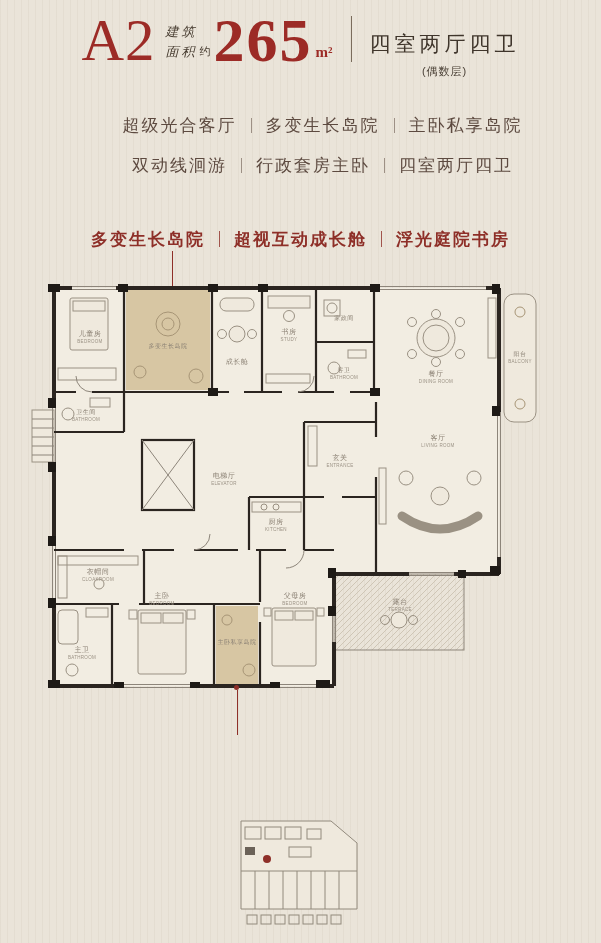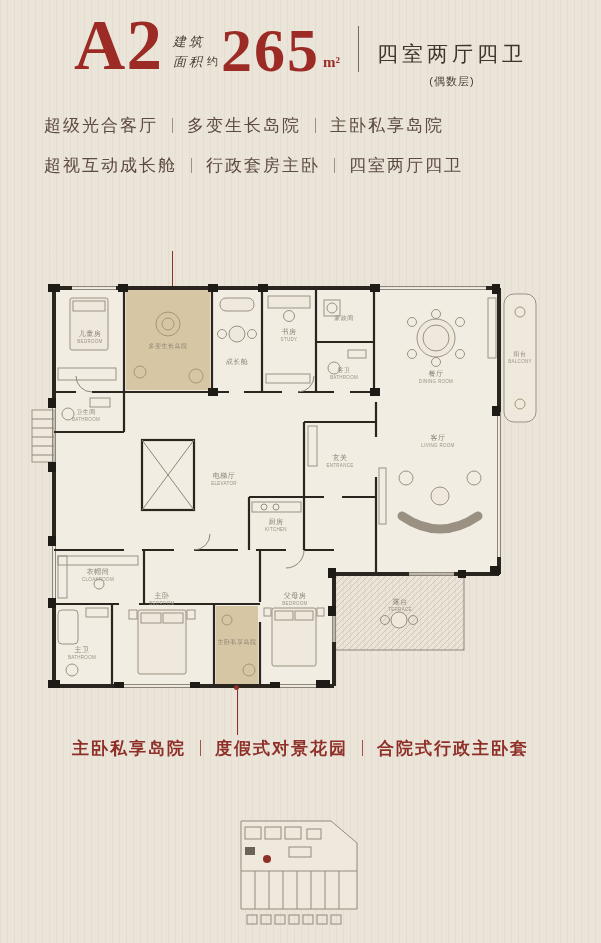--- a/index.html
+++ b/index.html
@@ -4,31 +4,31 @@
 <style>
   html,body{margin:0;padding:0;}
   .page{
     position:relative;width:601px;height:943px;overflow:hidden;
     background:#eae4d9;
     background-image:repeating-linear-gradient(90deg, rgba(120,100,70,.055) 0 1px, transparent 1px 7px);
     font-family:"Liberation Sans","DejaVu Sans",sans-serif;color:#443a30;
   }
   
   .header{position:absolute;top:16px;left:0;right:0;display:flex;justify-content:center;align-items:flex-end;}
-  .unit{font-family:"Liberation Serif","DejaVu Serif",serif;font-weight:700;font-size:71px;line-height:.82;color:var(--red,#9c2b26);letter-spacing:1px;text-align:right;}
+  .unit{font-family:"Liberation Serif","DejaVu Serif",serif;font-weight:400;font-size:59px;line-height:.82;color:var(--red,#9c2b26);letter-spacing:1px;text-align:right;}
   .arealab{display:flex;flex-direction:column;margin:0 2px 3px 10px;font-size:13px;letter-spacing:3px;line-height:1.5;color:#463b2f;font-style:italic;}
   .approx{font-size:11px;color:#463b2f;margin:0 2px 5px 0;}
   .areaval{font-family:"Liberation Serif","DejaVu Serif",serif;font-weight:700;font-size:62px;line-height:.78;color:var(--red,#9c2b26);letter-spacing:2px;margin-left:1px;}
   .areaunit{font-family:"Liberation Serif","DejaVu Serif",serif;font-weight:700;font-size:15px;color:var(--red,#9c2b26);margin:0 0 3px 3px;}
   .hdr-divider{width:1px;height:46px;background:#7a6c5c;margin:0 18px 2px 18px;}
   .layout-col{display:flex;flex-direction:column;align-items:center;margin-bottom:-15px;}
   .layout-type{font-size:21px;letter-spacing:4px;color:#3f352b;text-align:right;}
   .floor-note{font-size:11px;margin-top:6px;letter-spacing:1px;color:#4a4036;}
   
-  .features{position:absolute;left:0;right:0;text-align:left;font-size:17px;letter-spacing:2px;color:#5d4a40;padding-left:44px;}
+  .features{position:absolute;left:0;right:0;text-align:center;font-size:17px;letter-spacing:2px;color:#5d4a40;padding-left:44px;}
   .f1{top:114px;} .f2{top:154px;}
   .sep{display:inline-block;width:1px;height:15px;background:currentColor;margin:0 14px;vertical-align:-2px;opacity:.55;}
   
   .callout{position:absolute;left:0;right:0;text-align:center;font-size:17px;font-weight:700;color:var(--maroon,#8e2f28);letter-spacing:2px;}
   .callout .sep{height:16px;opacity:.8;}
   .c-top{top:228px;} .c-bottom{top:737px;}
   .leader{position:absolute;width:1px;background:var(--maroon,#8e2f28);}
   .leader-dot{position:absolute;width:5px;height:5px;border-radius:50%;background:var(--maroon,#8e2f28);}
   
   .plan{position:absolute;left:24px;top:272px;width:550px;height:438px;}
@@ -66,22 +66,23 @@
     <div class="areaval">265</div>
     <div class="areaunit">m²</div>
     <div class="hdr-divider"></div>
     <div class="layout-col">
       <div class="layout-type">四室两厅四卫</div>
       <div class="floor-note">(偶数层)</div>
     </div>
   </div>
 
   <div class="features f1"><span>超级光合客厅</span><span class="sep"></span><span>多变生长岛院</span><span class="sep"></span><span>主卧私享岛院</span></div>
-  <div class="features f2"><span>超视互动成长舱</span><span class="sep"></span><span>行政套房主卧</span><span class="sep"></span><span>四室两厅四卫</span></div>
-
+  <div class="features f2"><span>双动线洄游</span><span class="sep"></span><span>行政套房主卧</span><span class="sep"></span><span>四室两厅四卫</span></div>
+
+  <div class="callout c-top"><span>多变生长岛院</span><span class="sep"></span><span>超视互动成长舱</span><span class="sep"></span><span>浮光庭院书房</span></div>
   <div class="leader" style="left:172px;top:251px;height:62px;"></div>
   <div class="leader-dot" style="left:169.5px;top:311px;"></div>
 
   <svg class="plan" viewBox="0 0 550 438">
 
     <path d="M30,16 H475 V302 H310 V414 H30 Z" fill="#f2ede2"></path>
 
     <rect x="480" y="22" width="32" height="128" rx="10" class="furn"></rect>
     <circle cx="496" cy="40" r="5" class="plant"></circle>
     <circle cx="496" cy="132" r="5" class="plant"></circle>
@@ -254,21 +255,20 @@
         <text x="58" y="380" class="room-label"><tspan x="58">主卫</tspan><tspan x="58" dy="7" class="en">BATHROOM</tspan></text>
         <text x="138" y="326" class="room-label"><tspan x="138">主卧</tspan><tspan x="138" dy="7" class="en">BEDROOM</tspan></text>
         <text x="213" y="372" class="room-label small"><tspan x="213">主卧私享岛院</tspan></text>
         <text x="271" y="326" class="room-label"><tspan x="271">父母房</tspan><tspan x="271" dy="7" class="en">BEDROOM</tspan></text>
         <text x="376" y="332" class="room-label"><tspan x="376">露台</tspan><tspan x="376" dy="7" class="en">TERRACE</tspan></text>
       </g>
   </svg>
 
   <div class="leader" style="left:236.5px;top:690px;height:45px;"></div>
   <div class="leader-dot" style="left:234px;top:685px;"></div>
-  <div class="callout c-bottom"><span>主卧私享岛院</span><span class="sep"></span><span>度假式对景花园</span><span class="sep"></span><span>合院式行政主卧套</span></div>
 
   <svg class="keyplan" viewBox="0 0 140 124">
     <path d="M10,8 H100 L126,30 V96 H10 Z" class="kp-fill"></path>
     <path d="M10,58 H126 M24,58 V96 M38,58 V96 M52,58 V96 M66,58 V96 M80,58 V96 M94,58 V96 M108,58 V96" class="kp"></path>
     <rect x="14" y="14" width="16" height="12" class="kp"></rect>
     <rect x="34" y="14" width="16" height="12" class="kp"></rect>
     <rect x="54" y="14" width="16" height="12" class="kp"></rect>
     <rect x="76" y="16" width="14" height="10" class="kp"></rect>
     <rect x="14" y="34" width="10" height="8" class="kp-dark"></rect>
     <rect x="58" y="34" width="22" height="10" class="kp"></rect>

